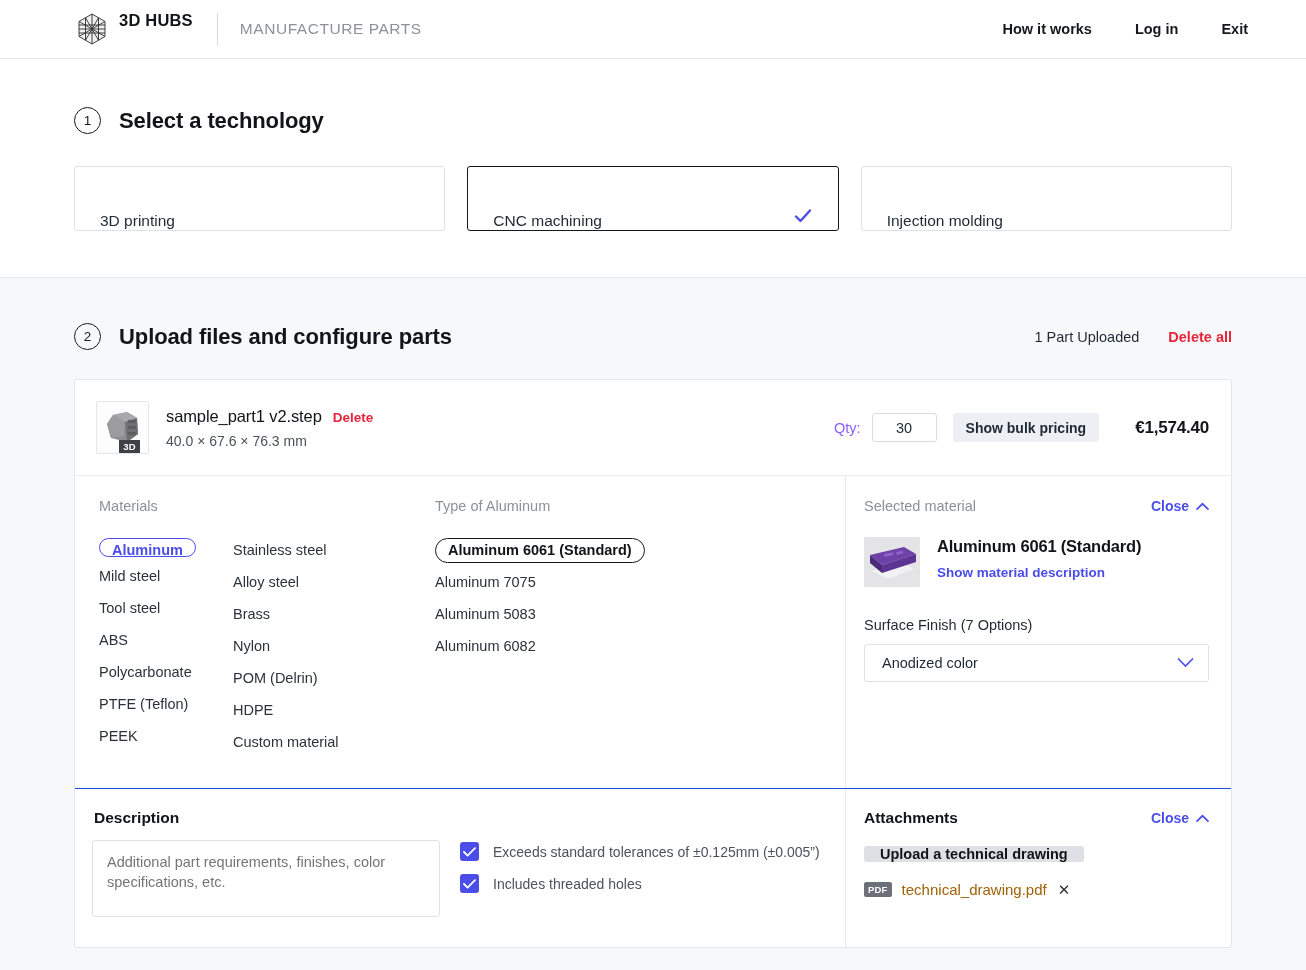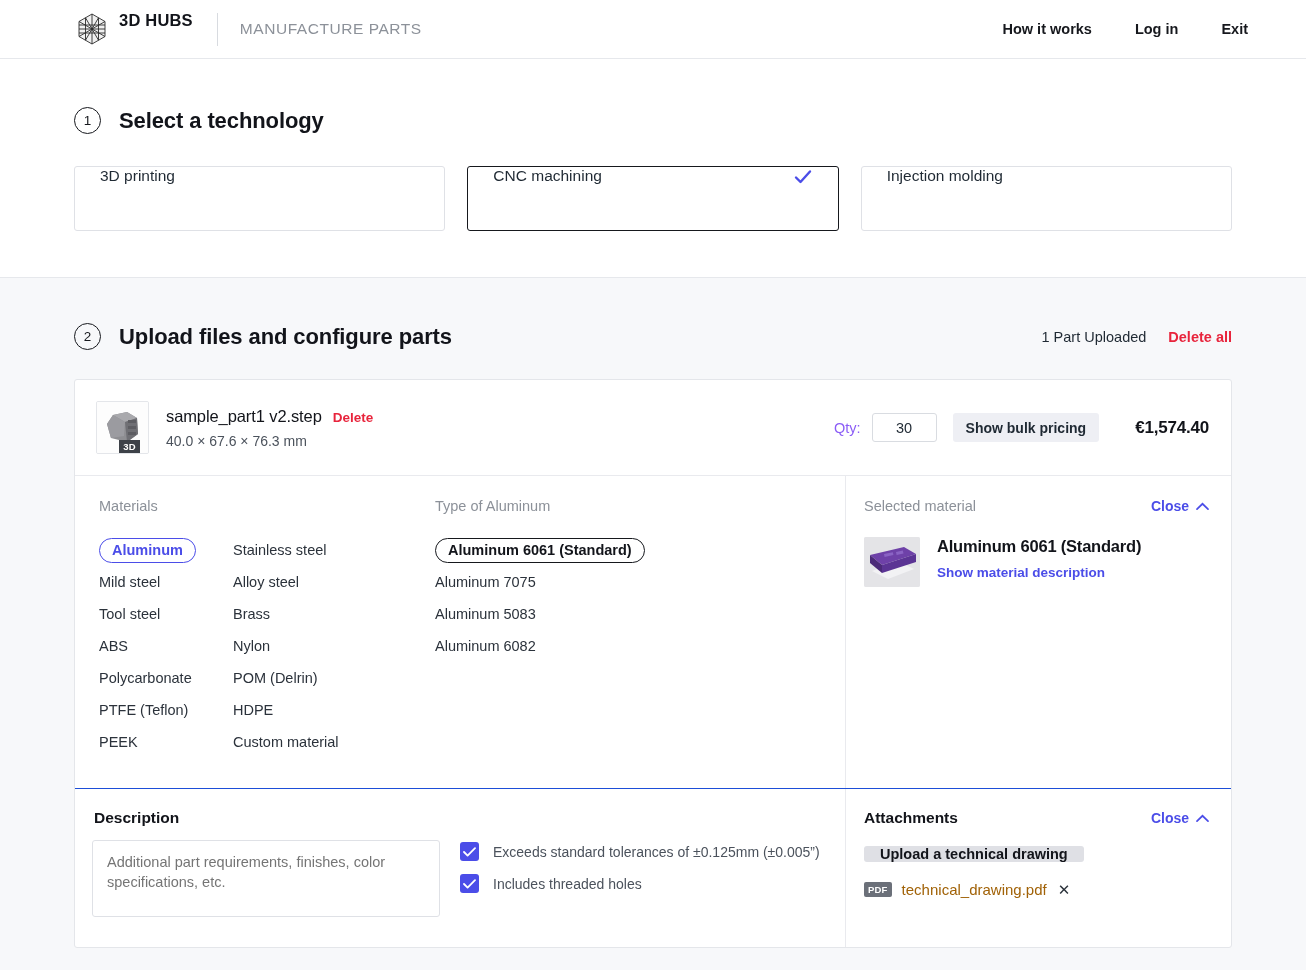--- a/index.html
+++ b/index.html
@@ -80,39 +80,39 @@
   }
 
   .tech-row { display: flex; gap: 22px; margin-top: 32px; }
   .tech-card {
     flex: 1 1 0;
     height: 65px;
     border: 1px solid #dfe1e6;
     border-radius: 3px;
     background: #fff;
     display: flex;
-    align-items: flex-start;
+    align-items: flex-end;
     padding: 0 25px;
     font-size: 15.5px;
     color: #1f2933;
     cursor: pointer;
   }
   .tech-card.selected {
     border: 1.6px solid #16181d;
   }
   .tech-check { margin-left: auto; color: #4b4de8; }
 
   
   .section-two {
     background: #f7f8fa;
     padding: 0 74px;
     height: 692px;
   }
   .step-head-2 { display: flex; align-items: center; padding-top: 45px; }
-  .upload-meta { margin-left: auto; display: flex; align-items: baseline; }
+  .upload-meta { margin-left: auto; display: flex; align-items: baseline; gap: 7px; }
   .parts-count { font-size: 14.5px; color: #1f2933; }
   .delete-all {
     margin-left: 22px;
     font-size: 14.5px;
     font-weight: bold;
     color: #e8243c;
     cursor: pointer;
   }
 
   .part-card {
@@ -232,21 +232,21 @@
     line-height: 32px;
     cursor: pointer;
     white-space: nowrap;
   }
   .mat-item.pill {
     display: inline-block;
     border: 1.4px solid #4b4de8;
     color: #4b4de8;
     font-weight: bold;
     border-radius: 16px;
-    height: 25px;
+    height: 19px;
     line-height: 22px;
     padding: 0 12px;
     margin: 3px 0;
   }
   .mat-item.pill-dark {
     display: inline-block;
     border: 1.4px solid #16181d;
     color: #12141a;
     font-weight: bold;
     border-radius: 16px;
@@ -573,20 +573,29 @@
               <rect x="20" y="17" width="9" height="3" fill="#8a63c4" transform="rotate(-12 20 17)"></rect>
               <rect x="32" y="15" width="7" height="3" fill="#8a63c4" transform="rotate(-12 32 15)"></rect>
             </svg>
           </div>
           <div class="sel-info">
             <div class="sel-name">Aluminum 6061 (Standard)</div>
             <div class="sel-desc-link">Show material description</div>
           </div>
         </div>
 
+        <div class="finish-label">Surface Finish (7 Options)</div>
+        <div class="finish-select">
+          <span>Anodized color</span>
+          <span class="finish-chevron">
+            <svg width="17" height="11" viewBox="0 0 17 11">
+                <path d="M1.5 2 L8.5 9 L15.5 2" stroke="#4b4de8" stroke-width="1.7" fill="none" stroke-linecap="round"></path>
+              </svg>
+          </span>
+        </div>
       </div>
     </div>
 
     <div class="bottom-area">
       <div class="bottom-left">
         <div class="desc-block">
           <div class="desc-title">Description</div>
           <textarea class="desc-box" placeholder="Additional part requirements, finishes, color specifications, etc." style=""></textarea>
         </div>
 

